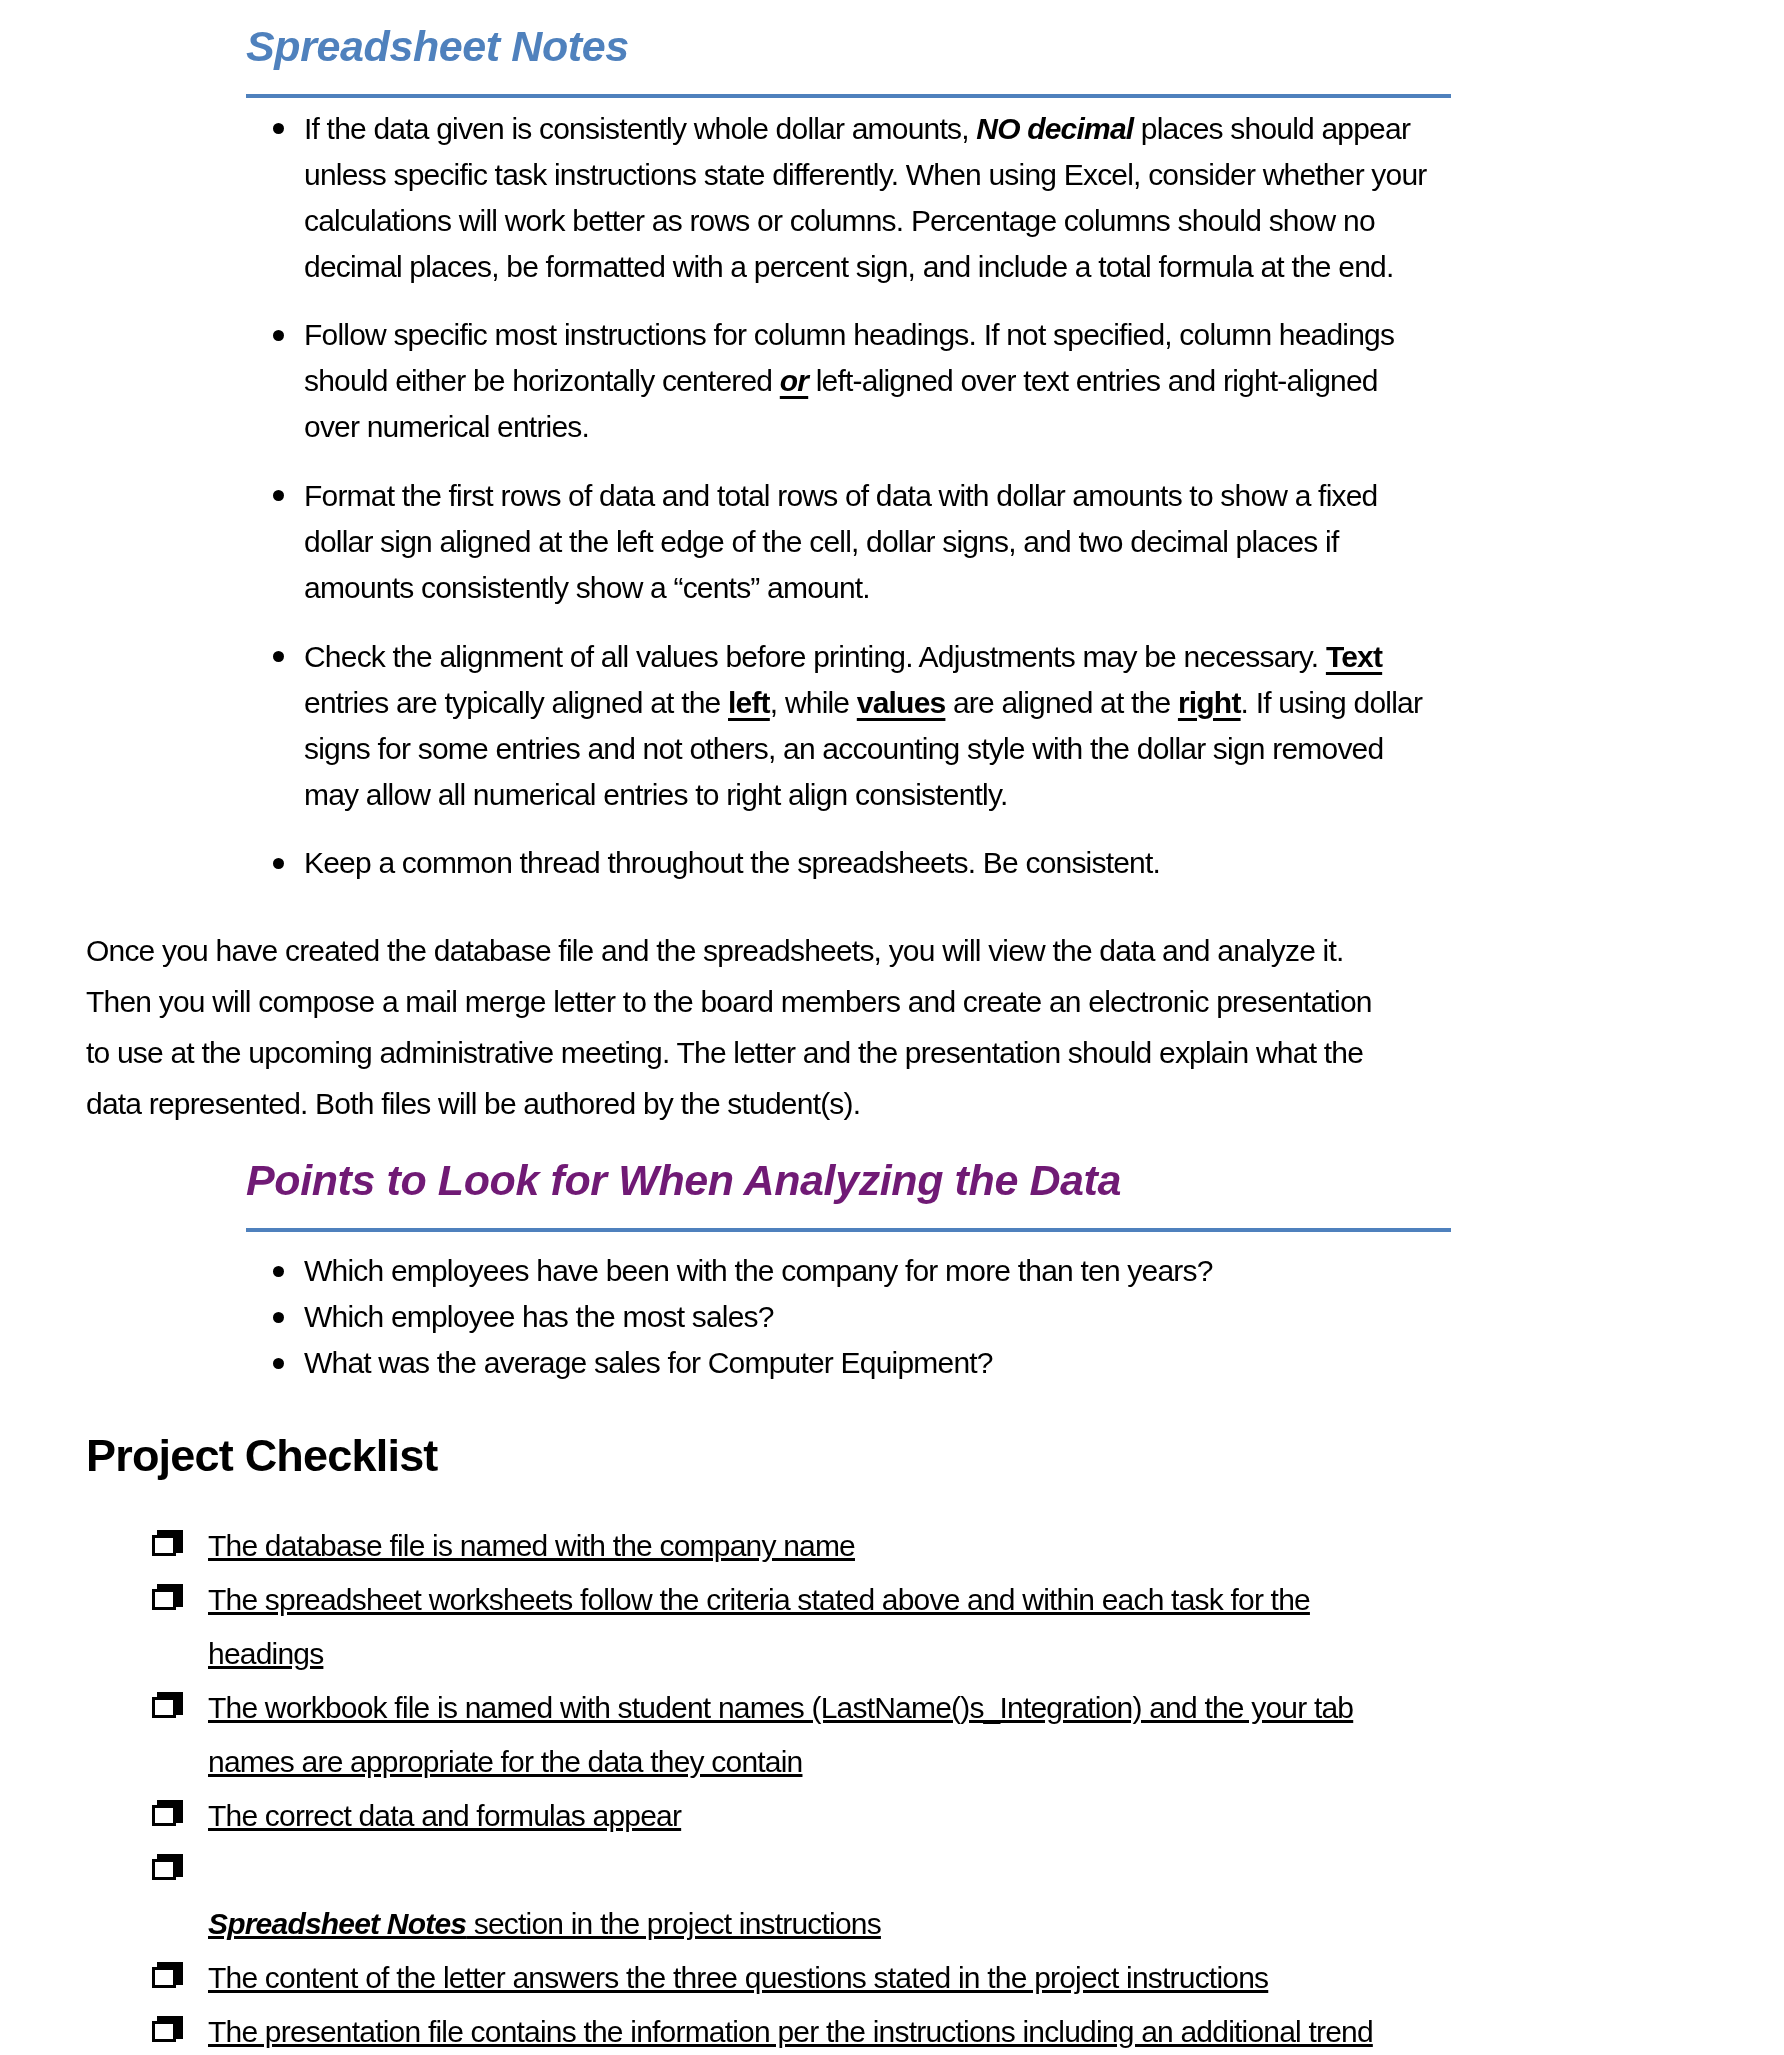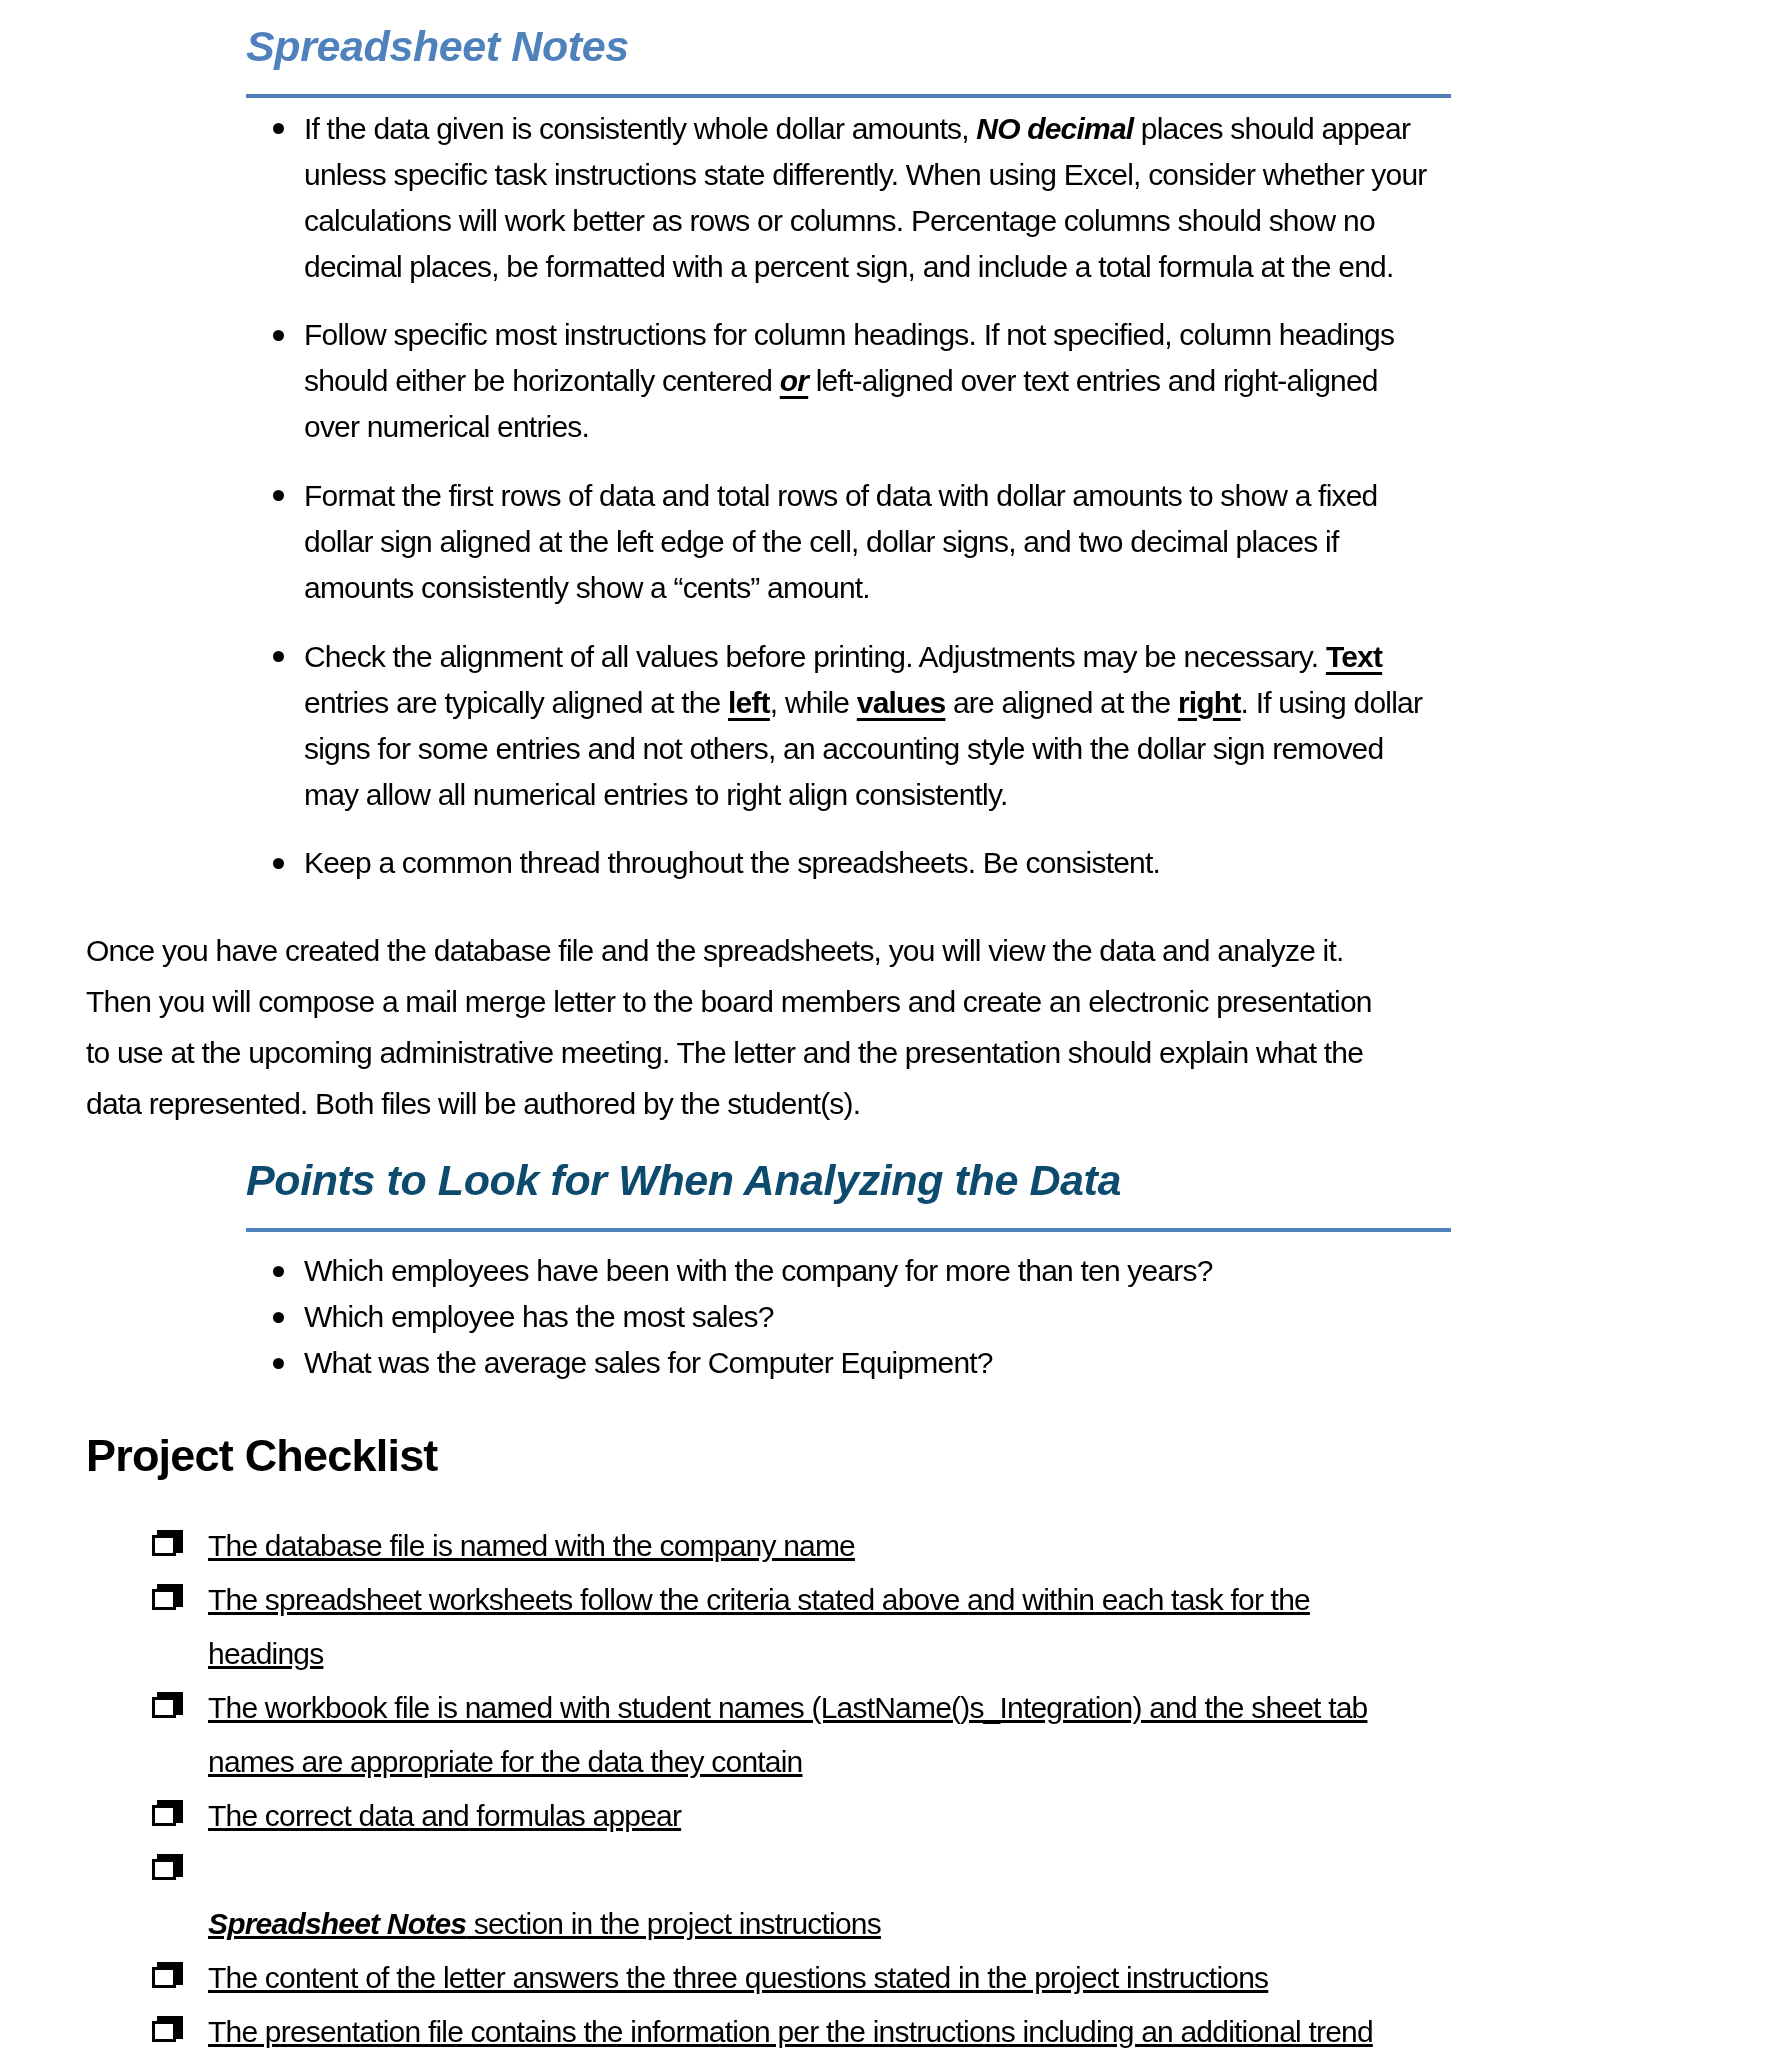--- a/index.html
+++ b/index.html
@@ -126,21 +126,21 @@
       <span class="btext"><span>Check the alignment of all values before printing. Adjustments may be necessary. </span><span class="b u">Text</span><br><span>entries are typically aligned at the </span><span class="b u">left</span><span>, while </span><span class="b u">values</span><span> are aligned at the </span><span class="b u">right</span><span>. If using dollar</span><br><span>signs for some entries and not others, an accounting style with the dollar sign removed</span><br><span>may allow all numerical entries to right align consistently.</span></span>
     </li>
     <li class="bitem">
       <span class="dot"></span>
       <span class="btext"><span>Keep a common thread throughout the spreadsheets. Be consistent.</span></span>
     </li>
   </ul>
 
   <p class="para"><span>Once you have created the database file and the spreadsheets, you will view the data and analyze it.</span><br><span>Then you will compose a mail merge letter to the board members and create an electronic presentation</span><br><span>to use at the upcoming administrative meeting. The letter and the presentation should explain what the</span><br><span>data represented. Both files will be authored by the student(s).</span></p>
 
-  <h2 class="h2 h2b" style="color: #0c4a6e;">Points to Look for When Analyzing the Data</h2>
+  <h2 class="h2 h2b" style="color: #701a75;">Points to Look for When Analyzing the Data</h2>
   <div class="rule" style="background: rgb(79, 129, 189);"></div>
 
   <ul class="blist tight">
     <li class="bitem">
       <span class="dot"></span>
       <span class="btext">Which employees have been with the company for more than ten years?</span>
     </li>
     <li class="bitem">
       <span class="dot"></span>
       <span class="btext">Which employee has the most sales?</span>
@@ -157,21 +157,21 @@
     <div class="citem">
       <span class="checkbox"></span>
       <span class="ctext"><span>The database file is named with the company name</span></span>
     </div>
     <div class="citem">
       <span class="checkbox"></span>
       <span class="ctext"><span>The spreadsheet worksheets follow the criteria stated above and within each task for the</span><br><span>headings</span></span>
     </div>
     <div class="citem">
       <span class="checkbox"></span>
-      <span class="ctext"><span>The workbook file is named with student names (LastName()s_Integration) and the sheet tab</span><br><span>names are appropriate for the data they contain</span></span>
+      <span class="ctext"><span>The workbook file is named with student names (LastName()s_Integration) and the your tab</span><br><span>names are appropriate for the data they contain</span></span>
     </div>
     <div class="citem">
       <span class="checkbox"></span>
       <span class="ctext"><span>The correct data and formulas appear</span></span>
     </div>
     <div class="citem">
       <span class="checkbox"></span>
       <span class="ctext"><br><span class="b i">Spreadsheet Notes</span><span> section in the project instructions</span></span>
     </div>
     <div class="citem">

